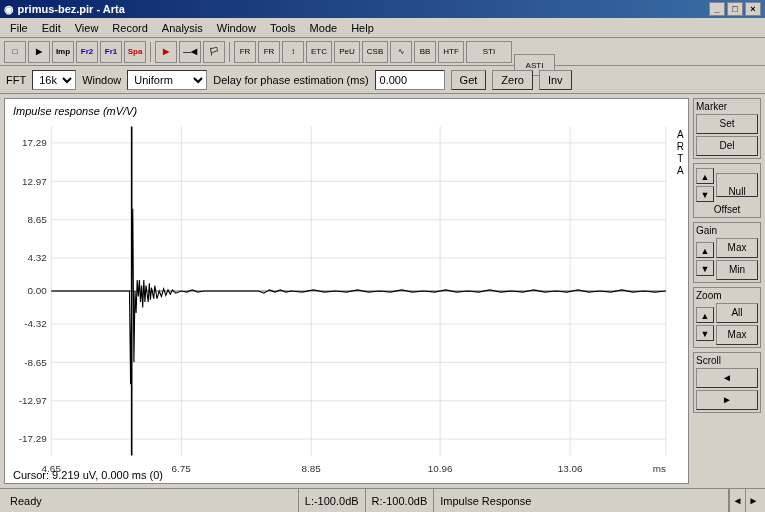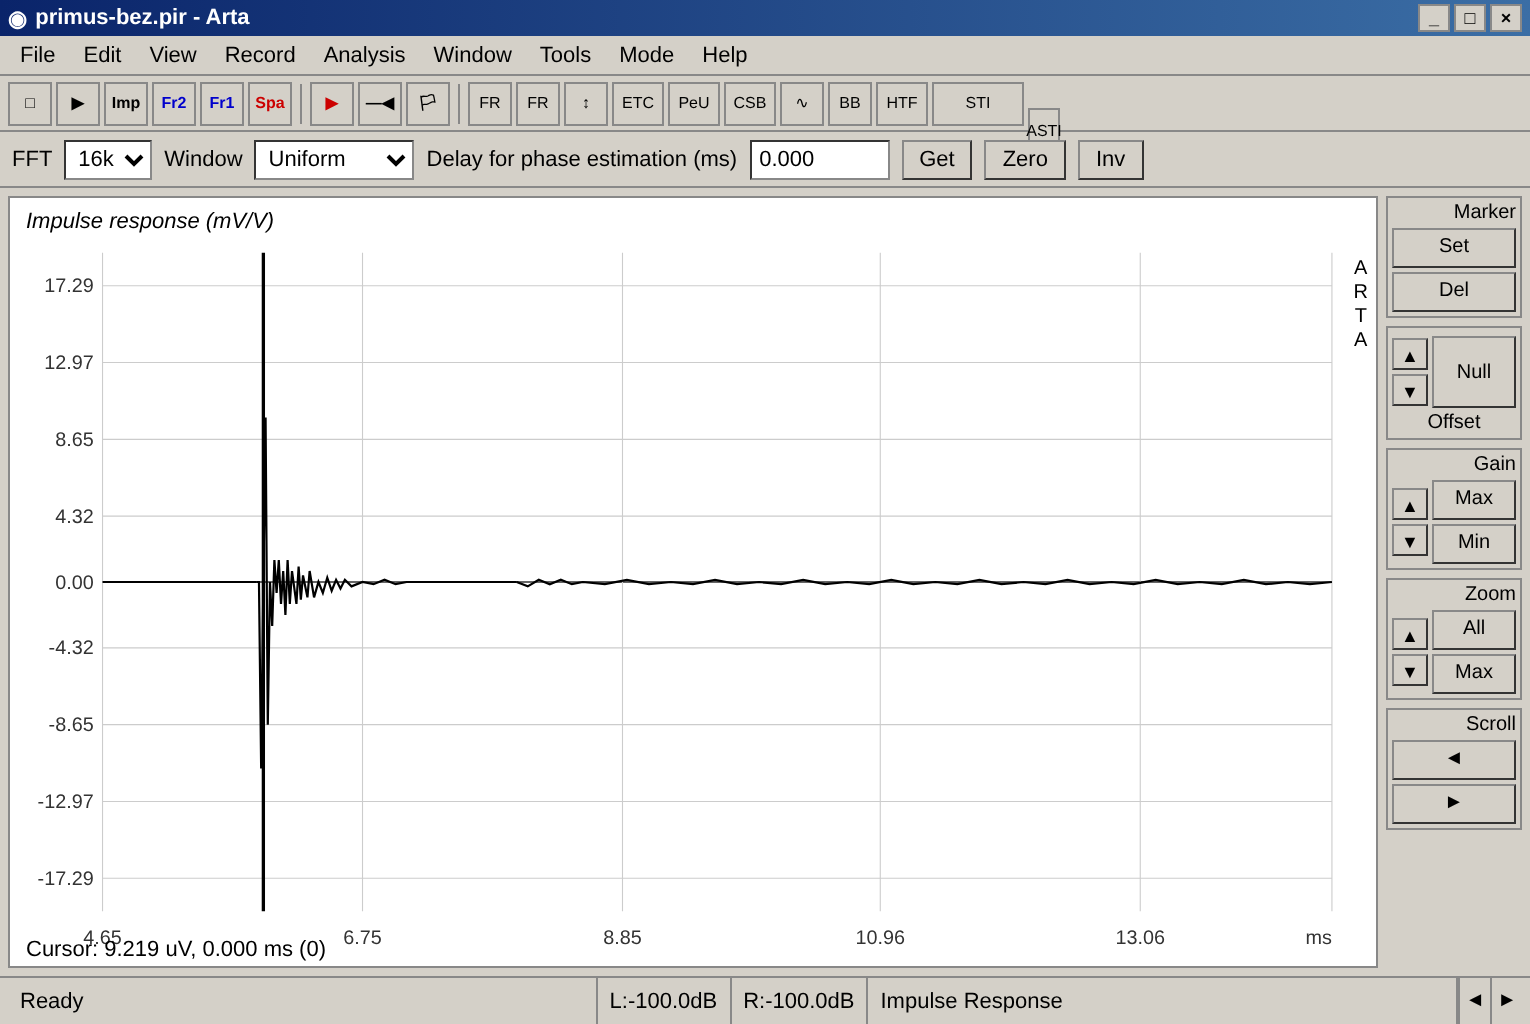--- a/index.html
+++ b/index.html
@@ -131,21 +131,21 @@
       display: flex;
       flex-direction: column;
       gap: 4px;
     }
     .panel-group {
       background: #d4d0c8;
       border: 1px solid #888;
       padding: 2px;
     }
     .panel-group-title {
-      text-align: right;
+      text-align: left;
       font-size: 10px;
       margin-bottom: 2px;
     }
     .panel-btn-row {
       display: flex;
       gap: 2px;
       justify-content: center;
       flex-direction: column;
     }
     .panel-btn {
@@ -274,21 +274,21 @@
     <div class="toolbar-btn" style="font-size: 8px; width: 22px;">FR</div>
     <div class="toolbar-btn" style="font-size: 8px; width: 22px;">FR</div>
     <div class="toolbar-btn" style="font-size: 8px; width: 22px;">↕</div>
     <div class="toolbar-btn" style="font-size: 8px; width: 26px;">ETC</div>
     <div class="toolbar-btn" style="font-size: 8px; width: 26px;">PeU</div>
     <div class="toolbar-btn" style="font-size: 8px; width: 26px;">CSB</div>
     <div class="toolbar-btn" style="font-size: 8px; width: 22px;">∿</div>
     <div class="toolbar-btn" style="font-size: 8px; width: 22px;">BB</div>
     <div class="toolbar-btn" style="font-size: 8px; width: 26px;">HTF</div>
     <div class="toolbar-btn" style="font-size: 8px; width: 46px;">STI</div>
-    <div class="toolbar-btn" style="font-size: 8px; width: 16px; margin-top: 27px;">ASTI</div>
+    <div class="toolbar-btn" style="font-size: 8px; width: 41px; margin-top: 27px;">ASTI</div>
   </div>
 
 <div id="controls">
   <span class="ctrl-label">FFT</span>
   <select class="ctrl-select">
     <option>16k</option><option>1k</option><option>2k</option><option>4k</option><option>8k</option><option>32k</option>
   </select>
   <span class="ctrl-label">Window</span>
   <select class="ctrl-select" style="width:80px;">
     <option>Uniform</option><option>Hanning</option><option>Blackman</option><option>FlatTop</option>
@@ -364,21 +364,21 @@
         <div class="panel-btn">Del</div>
       </div>
     </div>
 
     <div class="panel-group">
       <div class="panel-row-with-arrows">
         <div class="panel-arrow-col">
           <div class="panel-arrow-btn">▲</div>
           <div class="panel-arrow-btn">▼</div>
         </div>
-        <div class="panel-btn" style="height:36px; line-height:36px;">Null</div>
+        <div class="panel-btn" style="height:24px; line-height:36px;">Null</div>
       </div>
       <div style="text-align:center; font-size:10px; margin-top:2px;">Offset</div>
     </div>
 
     <div class="panel-group">
       <div class="panel-group-title">Gain</div>
       <div class="panel-row-with-arrows">
         <div class="panel-arrow-col">
           <div class="panel-arrow-btn">▲</div>
           <div class="panel-arrow-btn">▼</div>

